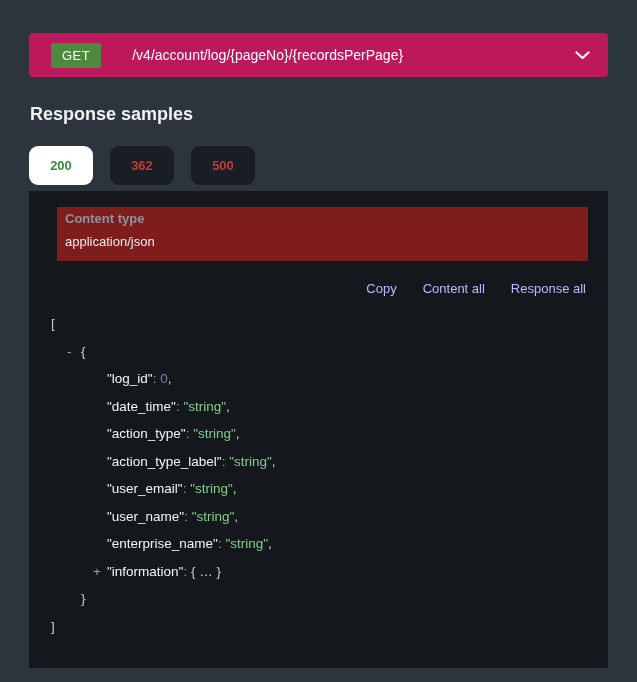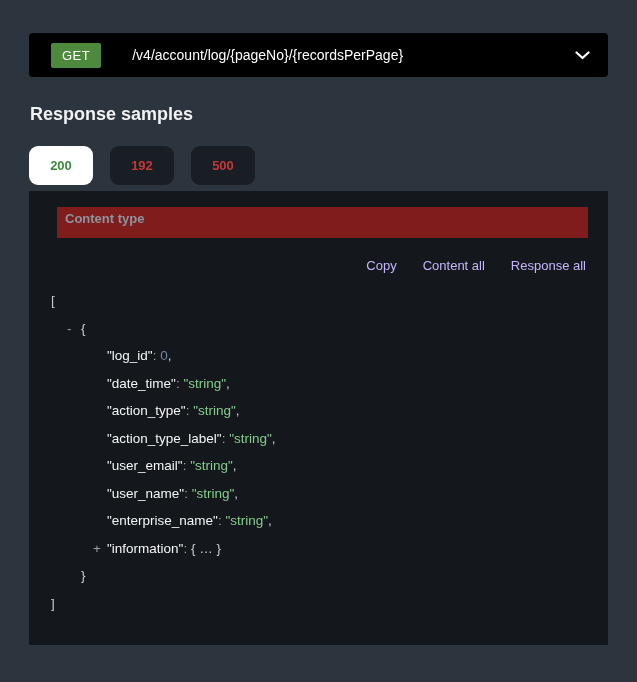--- a/index.html
+++ b/index.html
@@ -7,21 +7,21 @@
   body {
     background: #2c343d;
     font-family: "Liberation Sans", sans-serif;
     overflow: hidden;
   }
   .page { padding: 33px 29px 0 29px; }
 
   
   .endpoint-bar {
     display: flex; align-items: center;
-    background: #000000;
+    background: #be185d;
     border-radius: 4px;
     height: 44px;
     padding: 0 18px 0 22px;
     cursor: pointer;
   }
   .method-badge {
     background: #4e8a3d;
     color: #ffffff;
     font-size: 13px;
     letter-spacing: 0.5px;
@@ -119,28 +119,29 @@
       <svg width="15" height="9" viewBox="0 0 15 9" fill="none">
         <path d="M1.5 1.5 L7.5 7 L13.5 1.5" stroke="#ffffff" stroke-width="2.2" stroke-linecap="round" stroke-linejoin="round"></path>
       </svg>
     </span>
   </div>
 
   <h3 class="section-heading">Response samples</h3>
 
   <div class="tabs">
     <button class="tab active">200</button>
-    <button class="tab">192</button>
+    <button class="tab">362</button>
     <button class="tab">500</button>
   </div>
 
   <div class="sample-panel">
 
     <div class="content-type-strip">
       <div class="content-type-label">Content type</div>
+      <div class="content-type-value">application/json</div>
     </div>
 
     <div class="actions-row">
       <button class="action-link">Copy</button>
       <button class="action-link">Content all</button>
       <button class="action-link">Response all</button>
     </div>
 
     <div class="json-tree">
         <div class="json-row" style="padding-left: 0px;"><span class="tok-punct">[</span></div>

